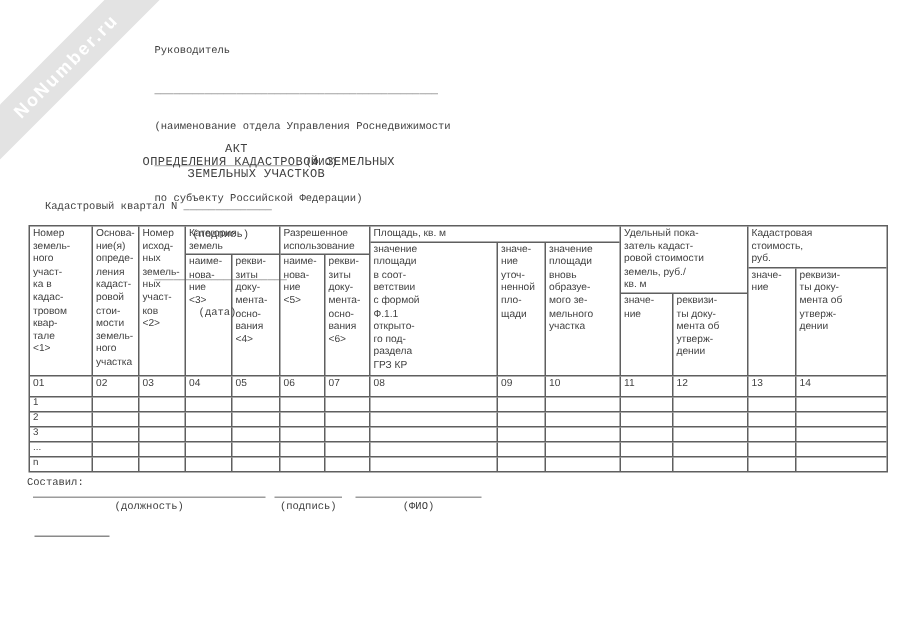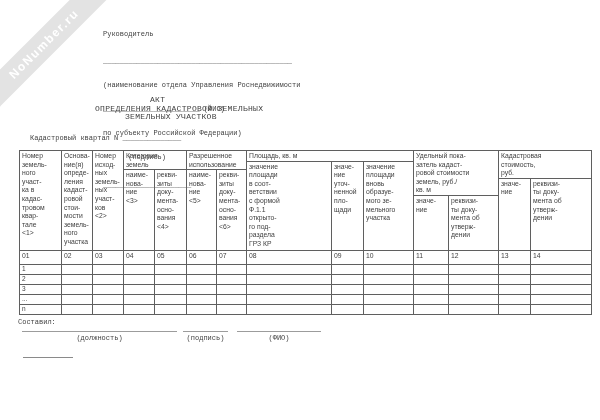--- a/index.html
+++ b/index.html
@@ -85,20 +85,21 @@
   </div>
 
   <div class="approval mono">
     <div>Руководитель</div>
     <div class="m3">_____________________________________________</div>
     <div>(наименование отдела Управления Роснедвижимости</div>
     <div>_______________________ (ФИО)</div>
     <div>по субъекту Российской Федерации)</div>
     <div>      (подпись)</div>
     <div class="m4">_____________________</div>
+    <div>       (дата)</div>
   </div>
 
   <div class="title-line t1">АКТ</div>
   <div class="title-line t2">ОПРЕДЕЛЕНИЯ КАДАСТРОВОЙ ЗЕМЕЛЬНЫХ</div>
   <div class="title-line t3">ЗЕМЕЛЬНЫХ УЧАСТКОВ</div>
 
   <div class="quarter mono">Кадастровый квартал N ______________</div>
 
   <div class="tbl">
     <div class="hdr">

